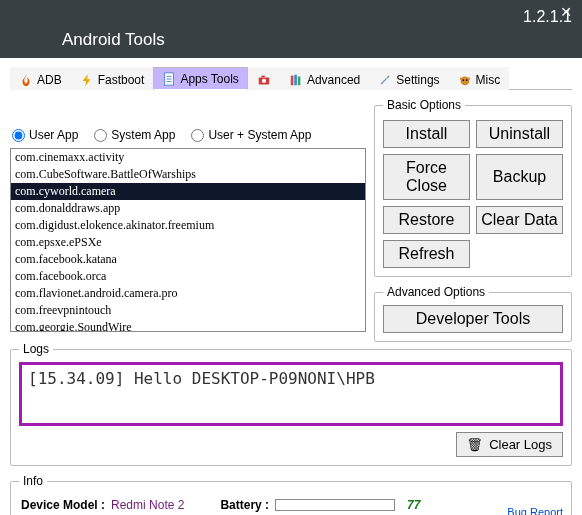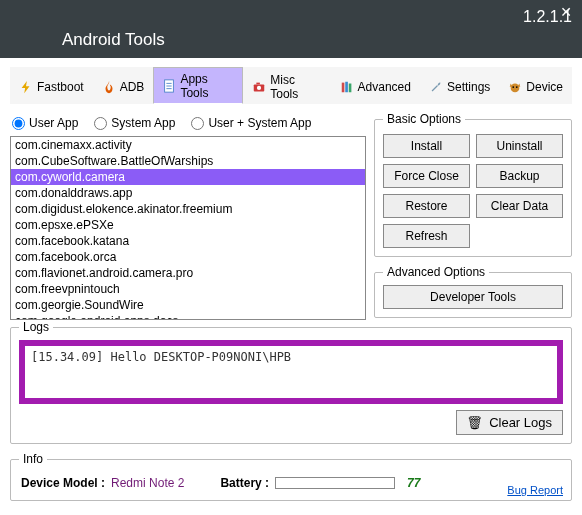--- a/index.html
+++ b/index.html
@@ -7,35 +7,35 @@
 .titlebar { background: #384044; color: #fff; height: 58px; position: relative; padding: 0 14px; }
 .titlebar .close { position: absolute; top: 4px; right: 10px; font-size: 14px; cursor: pointer; }
 .titlebar .version { position: absolute; top: 8px; right: 10px; font-size: 16px; }
 .titlebar .title { position: absolute; bottom: 8px; left: 14px; font-size: 17px; font-weight: 400; margin-left: 48px; }
 .content { padding: 8px 10px 6px 10px; }
 .tabs { display: flex; border-bottom: 1px solid #bbb; font-size: 12px; }
 .tab { display: flex; align-items: center; gap: 4px; padding: 4px 8px 3px 8px; border: 1px solid transparent; border-bottom: none; cursor: pointer; position: relative; top: 1px; background: #f5f5f5; }
 .tab.active { background: #c4b5fd; border-color: #bbb; border-bottom: 1px solid #fff; }
 .tab-icon { width: 14px; height: 14px; display: inline-flex; align-items: center; justify-content: center; }
 .row { display: flex; gap: 8px; margin-top: 8px; }
-.left-pane { flex: 1; }
+.left-pane { flex: 1; margin-top: 26px; }
 .right-pane { width: 198px; }
 .radios { display: flex; gap: 16px; padding: 4px 2px 6px 2px; font-size: 12px; }
 .radios label { display: flex; align-items: center; gap: 4px; cursor: pointer; }
 .listbox { border: 1px solid #888; height: 184px; overflow-y: scroll; font-size: 12px; background: #fff; }
-.listbox .item { padding: 1px 4px; white-space: nowrap; cursor: pointer; }
-.listbox .item.selected { background: #8b5cf6; color: #fff; }
+.listbox .item { padding: 1px 4px; white-space: nowrap; cursor: pointer; font-family: Liberation Serif, serif; }
+.listbox .item.selected { background: #0f172a; color: #fff; }
 fieldset { border: 1px solid #bbb; border-radius: 2px; padding: 6px 8px 8px 8px; font-size: 12px; }
 fieldset legend { padding: 0 4px; font-size: 12px; }
 .btn-grid { display: grid; grid-template-columns: 1fr 1fr; gap: 6px; margin-top: 2px; }
-.btn { border: 1px solid #888; background: #eee; font-size: 12px; padding: 4px 0; cursor: pointer; text-align: center; }
+.btn { border: 1px solid #888; background: #eee; font-size: 16px; padding: 4px 0; cursor: pointer; text-align: center; }
 .wide-btn { display: block; width: 100%; }
 .adv-fieldset { margin-top: 8px; }
 .logs-fieldset { }
-.log-box { border: 6px solid #a21caf; height: 64px; padding: 4px 6px; font-family: Consolas, monospace; font-size: 12px; background: #fff; overflow-y: scroll; color: #333; }
+.log-box { border: 3px solid #a21caf; height: 64px; padding: 4px 6px; font-family: Consolas, monospace; font-size: 16px; background: #fff; overflow-y: scroll; color: #333; }
 .log-actions { display: flex; justify-content: flex-end; margin-top: 6px; }
 .clear-logs-btn { display: flex; align-items: center; gap: 6px; border: 1px solid #888; background: #eee; font-size: 13px; padding: 4px 10px; cursor: pointer; }
 .info-fieldset { margin-top: 8px; position: relative; }
 .info-row { display: flex; align-items: center; gap: 6px; font-size: 12px; padding: 4px 2px 2px 2px; }
 .info-row .label-strong { font-weight: 700; }
 .info-row .dev-name { color: #701a75; font-weight: 400; margin-right: 30px; }
 .battery-bar { width: 120px; height: 12px; border: 1px solid #888; background: #fff; position: relative; }
 .battery-fill { height: 100%; background: #1ea61e; }
 .battery-val { font-style: italic; font-weight: 700; color: #1a7a1a; margin-left: 6px; }
 .bug-report { position: absolute; right: 8px; bottom: 4px; font-size: 11px; color: #0050c8; text-decoration: underline; cursor: pointer; }
@@ -49,53 +49,52 @@
   <span class="version">1.2.1.1</span>
   <div class="title">Android Tools</div>
 </div>
 
 <div class="content">
 
   <div class="tabs" id="tab-bar">
       <div class="tab">
         <span class="tab-icon">
           <svg width="14" height="14" viewBox="0 0 16 16">
+            <path fill="#e05a00" d="M8 1c1 3-2 4-2 7 0 2 1 4 2 4s2-2 2-4c0-1-1-2-1-3 2 1 3 3 3 5 0 3-2 5-4 5s-4-2-4-5c0-4 4-5 4-9z"></path>
+          </svg>
+        </span>
+        <span>ADB</span>
+      </div>
+      <div class="tab">
+        <span class="tab-icon">
+          <svg width="14" height="14" viewBox="0 0 16 16">
             <path fill="#e6a800" d="M9 1L3 9h4l-1 6 6-8H8l1-6z"></path>
           </svg>
         </span>
         <span>Fastboot</span>
-      </div>
-      <div class="tab">
-        <span class="tab-icon">
-          <svg width="14" height="14" viewBox="0 0 16 16">
-            <path fill="#e05a00" d="M8 1c1 3-2 4-2 7 0 2 1 4 2 4s2-2 2-4c0-1-1-2-1-3 2 1 3 3 3 5 0 3-2 5-4 5s-4-2-4-5c0-4 4-5 4-9z"></path>
-          </svg>
-        </span>
-        <span>ADB</span>
       </div>
       <div class="tab active">
         <span class="tab-icon">
           <svg width="14" height="14" viewBox="0 0 16 16">
             <rect x="3" y="1" width="10" height="14" fill="#fff" stroke="#4a80c8"></rect>
             <line x1="5" y1="5" x2="11" y2="5" stroke="#4a80c8"></line>
             <line x1="5" y1="8" x2="11" y2="8" stroke="#4a80c8"></line>
             <line x1="5" y1="11" x2="11" y2="11" stroke="#4a80c8"></line>
           </svg>
         </span>
         <span>Apps Tools</span>
       </div>
       <div class="tab">
         <span class="tab-icon">
           <svg width="14" height="14" viewBox="0 0 16 16">
             <rect x="2" y="5" width="12" height="8" rx="1" fill="#d03a3a"></rect>
             <circle cx="8" cy="9" r="2.4" fill="#fff"></circle>
             <rect x="5" y="3" width="4" height="2" fill="#d03a3a"></rect>
           </svg>
         </span>
-        <span>Misc Tools</span>
       </div>
       <div class="tab">
         <span class="tab-icon">
           <svg width="14" height="14" viewBox="0 0 16 16">
             <rect x="2" y="3" width="3" height="11" fill="#d04a4a"></rect>
             <rect x="6" y="2" width="3" height="12" fill="#3a8ad0"></rect>
             <rect x="10" y="4" width="3" height="10" fill="#3aa66a"></rect>
           </svg>
         </span>
         <span>Advanced</span>
@@ -110,21 +109,21 @@
       </div>
       <div class="tab">
         <span class="tab-icon">
           <svg width="14" height="14" viewBox="0 0 16 16">
             <circle cx="8" cy="9" r="5" fill="#d08a2a"></circle>
             <path fill="#d08a2a" d="M3 4l2 3-3 1zM13 4l-2 3 3 1z"></path>
             <circle cx="6" cy="8" r="1" fill="#000"></circle>
             <circle cx="10" cy="8" r="1" fill="#000"></circle>
           </svg>
         </span>
-        <span>Device</span>
+        <span>Misc</span>
       </div>
     </div>
 
   <div class="row">
     <div class="left-pane">
       <div class="radios" id="radios">
           <label>
             <input type="radio" name="af" checked="" style="">
             <span>User App</span>
           </label>

